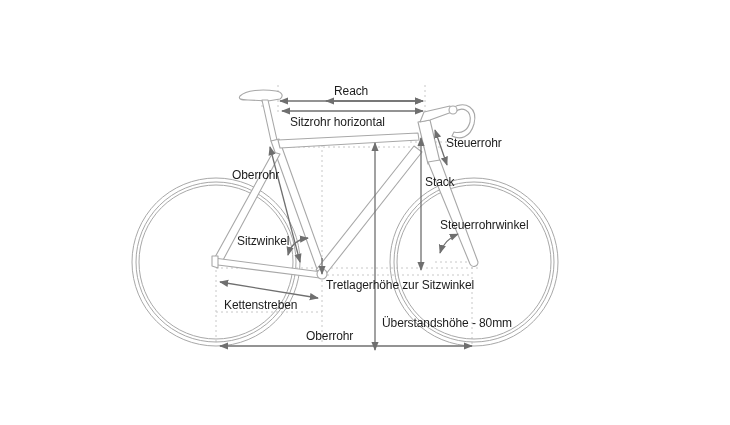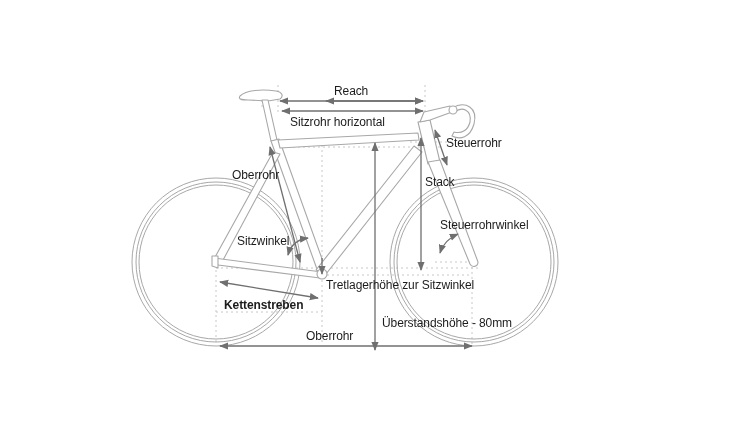--- a/index.html
+++ b/index.html
@@ -91,15 +91,15 @@
 </svg>
 
 <div class="lbl" style="left:334px; top:84px;text-align:center;">Reach</div>
 <div class="lbl" style="left:290px; top:115px;">Sitzrohr horizontal</div>
 <div class="lbl" style="left:446px; top:136px;">Steuerrohr</div>
 <div class="lbl" style="left:232px; top:168px;">Oberrohr</div>
 <div class="lbl" style="left:425px; top:175px;">Stack</div>
 <div class="lbl" style="left:237px; top:234px;">Sitzwinkel</div>
 <div class="lbl" style="left:440px; top:218px;text-align:right;">Steuerrohrwinkel</div>
 <div class="lbl" style="left:326px; top:278px;">Tretlagerhöhe zur Sitzwinkel</div>
-<div class="lbl" style="left:224px; top:298px;font-weight:bold;">Kettenstreben</div>
+<div class="lbl" style="left:224px; top:298px;">Kettenstreben</div>
 <div class="lbl" style="left:382px; top:316px;">Überstandshöhe - 80mm</div>
 <div class="lbl" style="left:306px; top:329px;">Oberrohr</div>
 
 </body></html>

